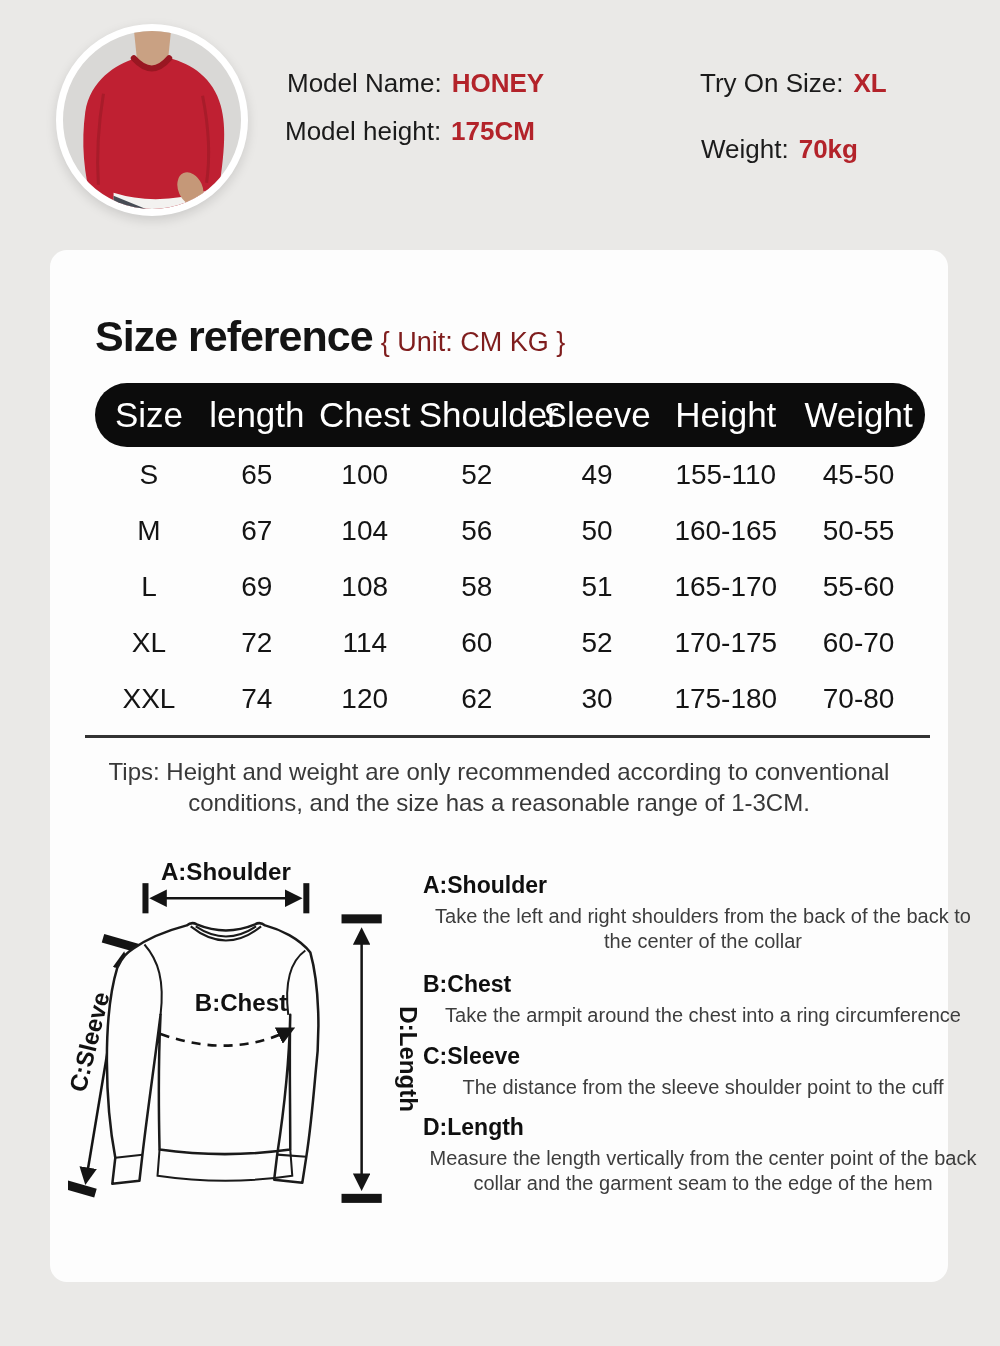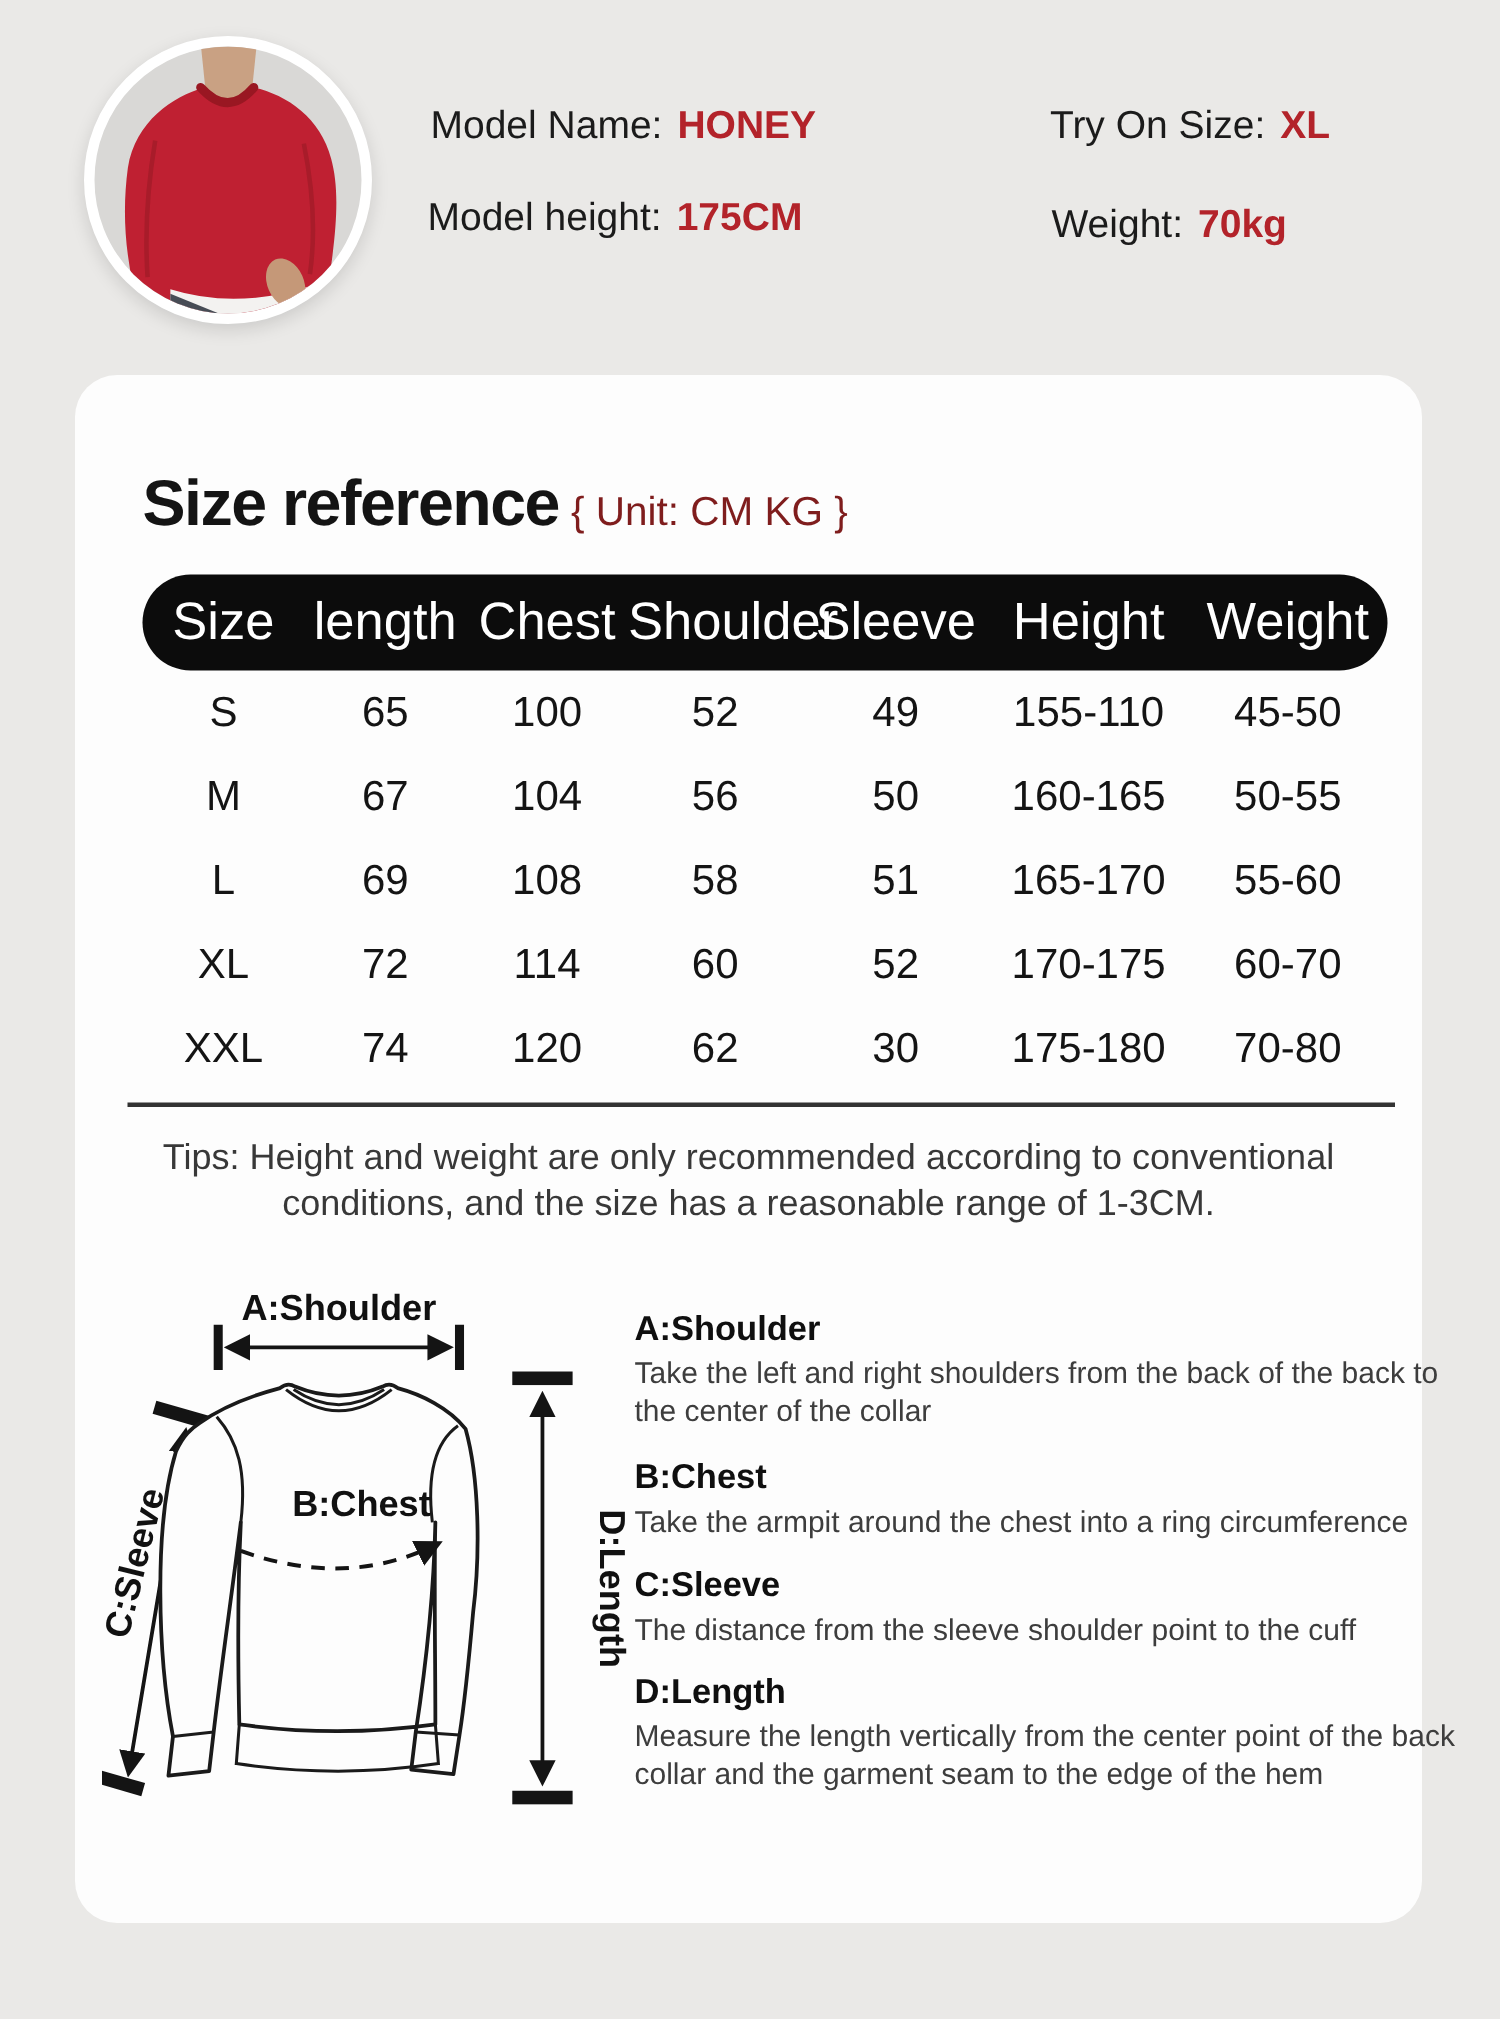--- a/index.html
+++ b/index.html
@@ -12,27 +12,27 @@
   
   .photo-wrap{
     position:absolute;left:56px;top:24px;width:178px;height:178px;
     border-radius:50%;border:7px solid #ffffff;background:#d9d8d6;
     overflow:hidden;box-shadow:0 4px 12px rgba(0,0,0,.13);
   }
   .photo-wrap svg{display:block;width:100%;height:100%;}
   .model-field{position:absolute;font-size:26px;white-space:nowrap;color:#1b1b1b;}
   .model-field .value{color:#b3232a;font-weight:700;margin-left:10px;}
   .f0{left:287px;top:68px;}
-  .f1{left:285px;top:129px;}
+  .f1{left:285px;top:116px;}
   .f2{left:700px;top:68px;}
   .f3{left:701px;top:134px;}
   
   .card{
     position:absolute;left:50px;top:250px;width:898px;height:1032px;
-    background:#fdfdfd;border-radius:28px;
+    background:#fdfdfd;border-radius:17px;
   }
   .card-title-row{position:absolute;left:45px;top:62px;display:flex;align-items:baseline;}
   .card-title{font-size:43px;font-weight:700;color:#141414;letter-spacing:-1px;}
   .unit-note{font-size:27px;color:#7f1d1d;margin-left:8px;text-align:center;}
   
   .size-table{position:absolute;left:45px;top:133px;width:830px;}
   .thead,.trow{
     display:grid;grid-template-columns:13% 13% 13% 14% 15% 16% 16%;
     align-items:center;text-align:center;
   }
@@ -43,21 +43,21 @@
   
   .tips{position:absolute;left:0;right:0;top:506px;text-align:center;
         font-size:24px;line-height:31px;color:#383838;}
   
   .diagram{position:absolute;left:18px;top:602px;width:352px;height:372px;}
   .diagram svg{display:block;width:100%;height:100%;}
   .descriptions{position:absolute;left:373px;top:622px;width:560px;}
   .desc-item{margin-bottom:15px;}
   .desc-item.first{margin-bottom:18px;}
   .desc-h{font-size:23px;font-weight:700;color:#0f0f0f;margin:0 0 5px 0;}
-  .desc-p{font-size:20px;color:#3d3d3d;margin:0;line-height:24.5px;}
+  .desc-p{font-size:20px;color:#3d3d3d;margin:0;line-height:24.5px;text-align:center;}
 </style>
 </head>
 <body>
 
 <div class="photo-wrap">
   <svg viewBox="0 0 176 176">
     <path d="M70,-2 L107,-2 L104,27 Q88,43 73,27 Z" fill="#c9a183"></path>
     <path d="M22,80 C27,49 52,33 72,27 Q88,46 105,27 C127,32 149,47 156,74 C162,96 160,124 151,176 L30,176 C20,140 18,110 22,80 Z" fill="#bf2032"></path>
     <path d="M70,27 Q88,47 105,27" fill="none" stroke="#991722" stroke-width="6" stroke-linecap="round"></path>
     <path d="M40,62 C35,92 33,122 35,152" stroke="#a81c2a" stroke-width="3" fill="none"></path>

